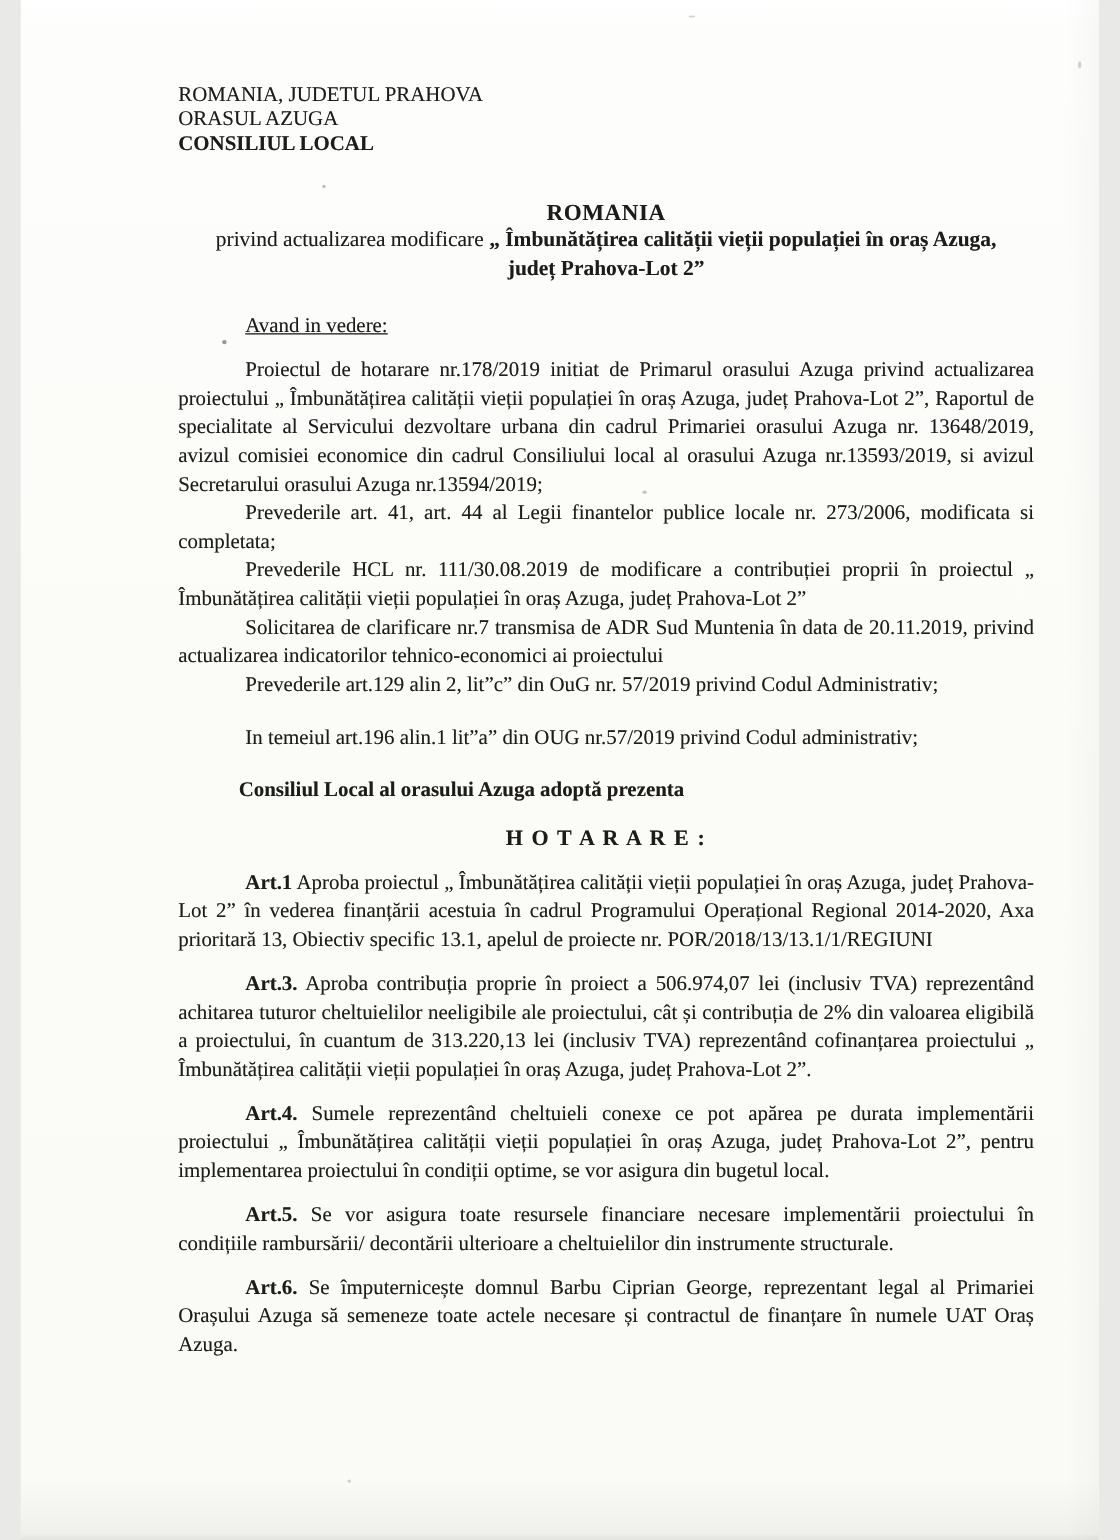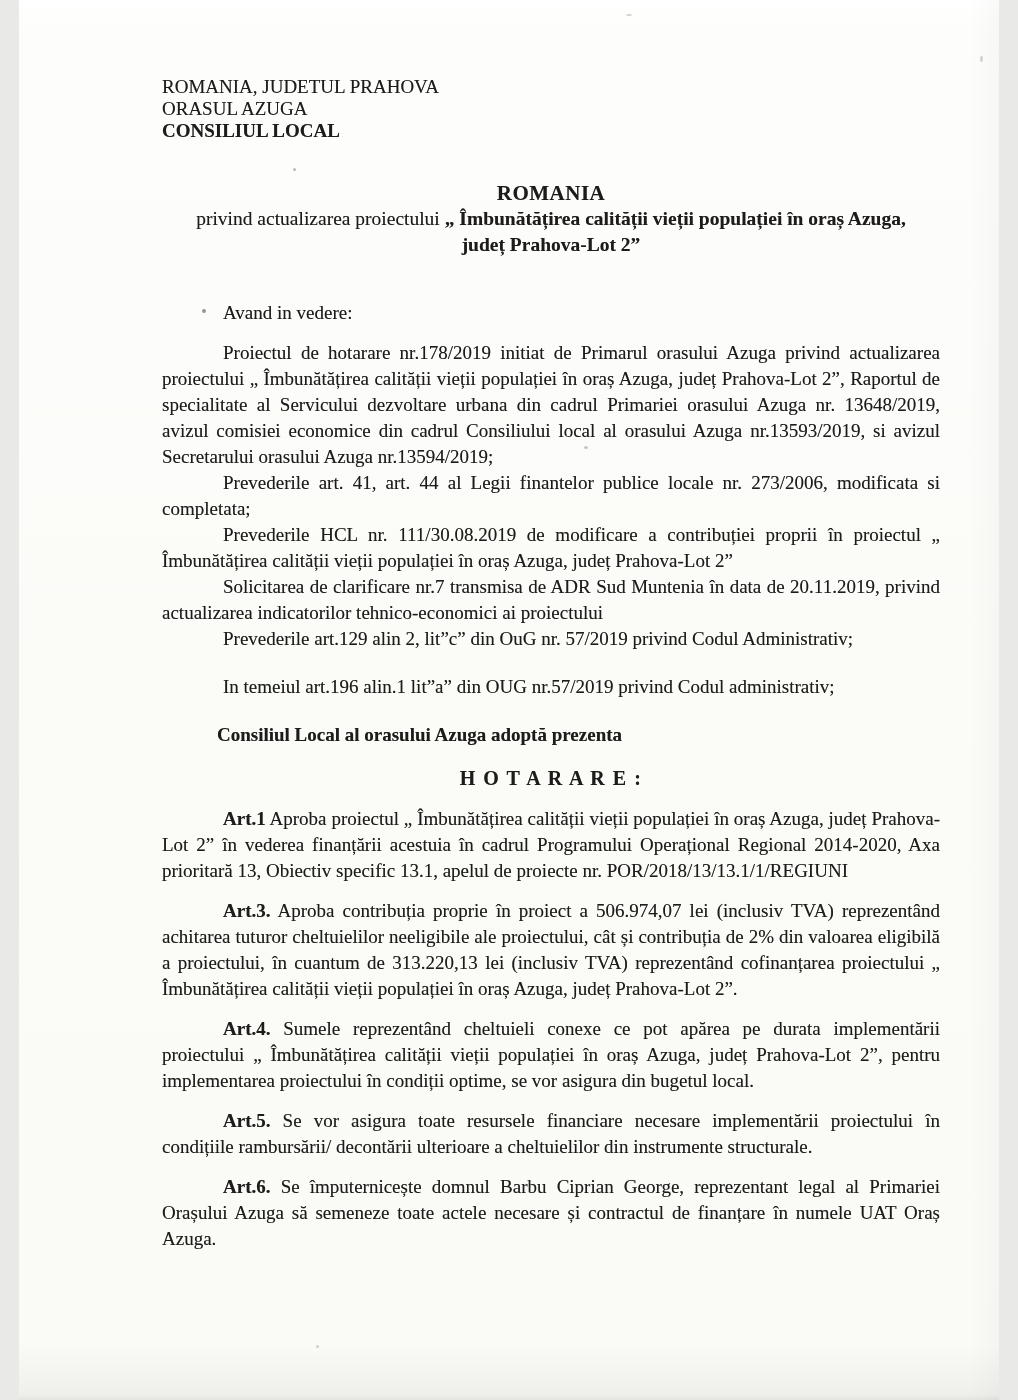--- a/index.html
+++ b/index.html
@@ -36,21 +36,21 @@
     line-height: 26px;
     text-shadow: 0 0 0.5px rgba(30,28,26,0.45);
   }
   .bold { font-weight: bold; }
   .center { text-align: center; }
   p { margin: 0; }
   .header-block { line-height: 22px; }
   .title-block { margin-top: 38px; }
   .doc-title { font-size: 21px; letter-spacing: 0.5px; }
   .subtitle-line { font-size: 19.5px; }
-  .preamble { margin-top: 42px; text-indent: 61px; }
+  .preamble { margin-top: 26px; text-indent: 61px; text-decoration: underline; }
   .body-para {
     text-align: justify;
     text-indent: 61px;
   }
   .first-body-para { margin-top: 14px; }
   .legal-basis { margin-top: 22px; text-indent: 61px; }
   .adoption { margin-top: 22px; text-indent: 55px; }
   .decision-heading {
     margin-top: 17px;
     margin-bottom: 15px;
@@ -82,21 +82,21 @@
   <div class="content">
 
     <div class="header-block">
       <p>ROMANIA, JUDETUL PRAHOVA</p>
       <p>ORASUL  AZUGA</p>
       <p class="bold">CONSILIUL LOCAL</p>
     </div>
 
     <div class="title-block center">
       <p class="bold doc-title">ROMANIA</p>
-      <p class="subtitle-line"><span>privind actualizarea  proiectului </span><span class="bold">„ Îmbunătățirea calității vieții populației în oraș Azuga,</span></p>
+      <p class="subtitle-line"><span>privind actualizarea  modificare </span><span class="bold">„ Îmbunătățirea calității vieții populației în oraș Azuga,</span></p>
       <p class="bold subtitle-line">județ Prahova-Lot 2”</p>
     </div>
 
     <p class="preamble">Avand in vedere:</p>
 
     <div>
       <p class="body-para first-body-para">Proiectul de hotarare nr.178/2019 initiat de Primarul orasului Azuga privind actualizarea proiectului „ Îmbunătățirea calității vieții populației în oraș Azuga, județ Prahova-Lot 2”,  Raportul de specialitate al Servicului dezvoltare urbana din cadrul Primariei orasului Azuga nr. 13648/2019, avizul comisiei economice din cadrul Consiliului local al orasului Azuga nr.13593/2019, si avizul Secretarului orasului Azuga nr.13594/2019;</p>
       <p class="body-para">Prevederile art. 41, art. 44 al Legii finantelor publice locale nr. 273/2006, modificata si completata;</p>
       <p class="body-para">Prevederile HCL  nr. 111/30.08.2019  de modificare a  contribuției proprii în proiectul „ Îmbunătățirea calității vieții populației în oraș Azuga, județ Prahova-Lot 2”</p>
       <p class="body-para">Solicitarea de clarificare nr.7 transmisa de ADR Sud Muntenia în data de 20.11.2019, privind actualizarea indicatorilor tehnico-economici ai proiectului</p>

